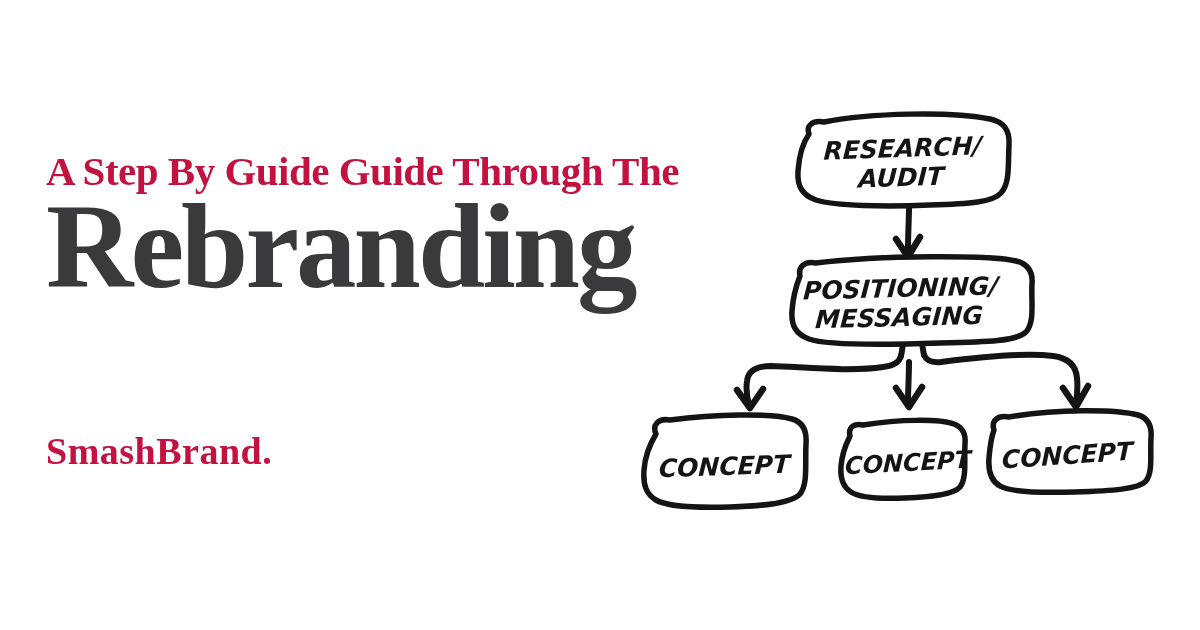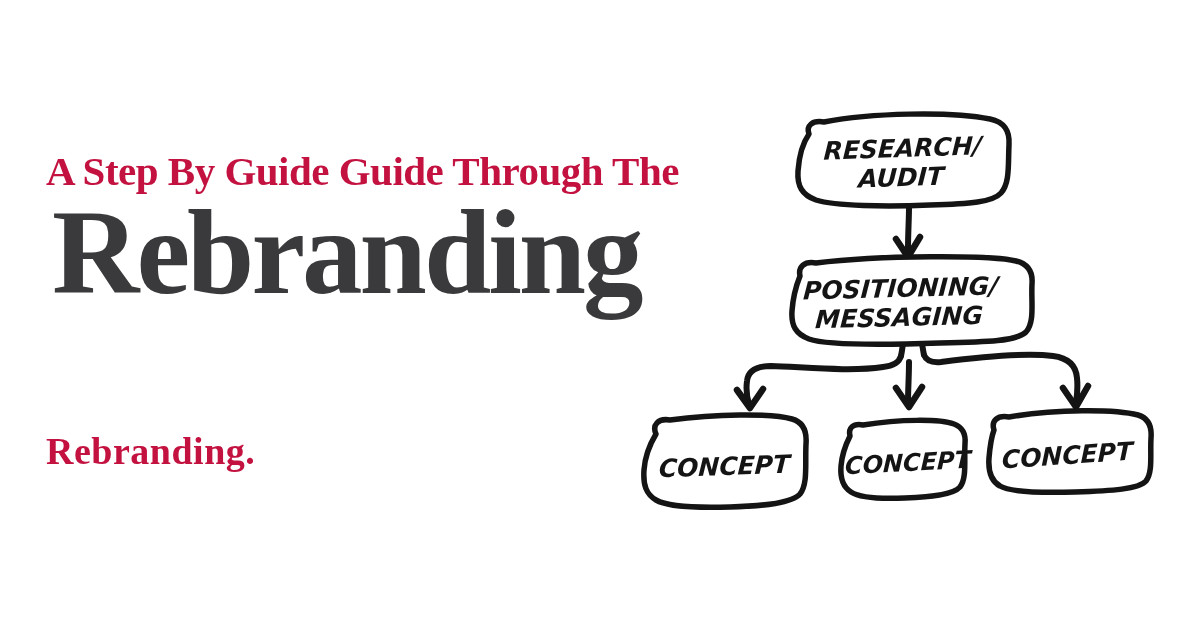--- a/index.html
+++ b/index.html
@@ -14,21 +14,21 @@
     overflow:hidden;font-family:"Liberation Sans",sans-serif;
   }
   
   .eyebrow{
     position:absolute;left:46px;top:150px;
     font-family:"Liberation Serif",serif;font-weight:700;
     font-size:41px;line-height:1.05;letter-spacing:-0.5px;
     color:var(--accent);white-space:nowrap;
   }
   .title{
-    position:absolute;left:40px;top:188px;margin:12px;
+    position:absolute;left:40px;top:188px;margin:6px;
     font-family:"Liberation Serif",serif;font-weight:700;
     font-size:121px;line-height:104px;letter-spacing:-3px;
     color:var(--ink);
   }
   .title span{display:block;}
   .brand{
     position:absolute;left:46px;top:429px;
     font-family:"Liberation Serif",serif;font-weight:700;
     font-size:38px;letter-spacing:0.5px;color:var(--accent);
   }
@@ -50,21 +50,21 @@
 </head>
 <body>
 
 <div class="canvas">
 
   <div>
     <div class="eyebrow">A Step By Guide Guide Through The</div>
     <h1 class="title">
       <span>Rebranding</span>
     </h1>
-    <div class="brand">Rebranding.</div>
+    <div class="brand">SmashBrand.</div>
   </div>
 
   <div class="flowchart">
     <svg width="560" height="430" viewBox="0 0 560 430">
       <g fill="none" stroke-linecap="round" stroke-linejoin="round" stroke="#141414">
 
         <path d="M 289 107 C 289 120, 288 133, 288 149" stroke-width="6"></path>
         <path d="M 276 139 L 288 157 L 300 137" stroke-width="6.5"></path>
 
         <path d="M 283 240 C 283 246, 282 251, 281 256" stroke-width="6"></path>

